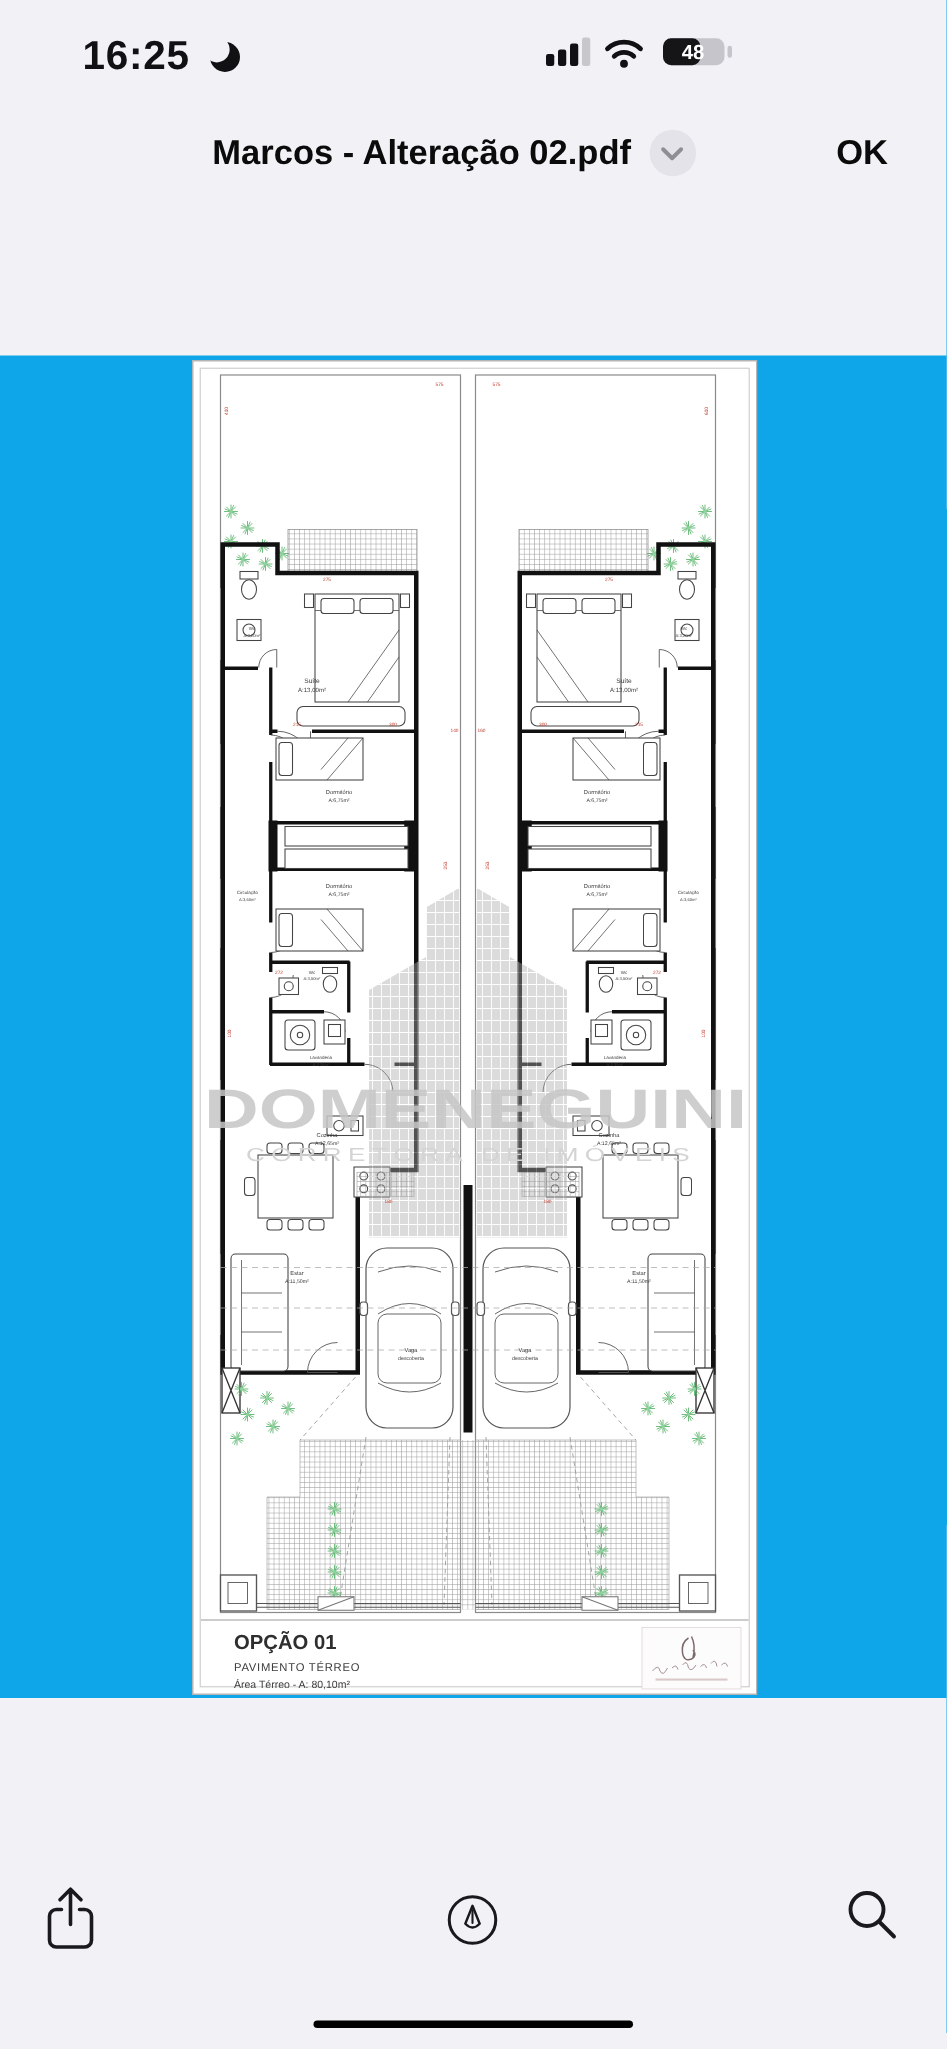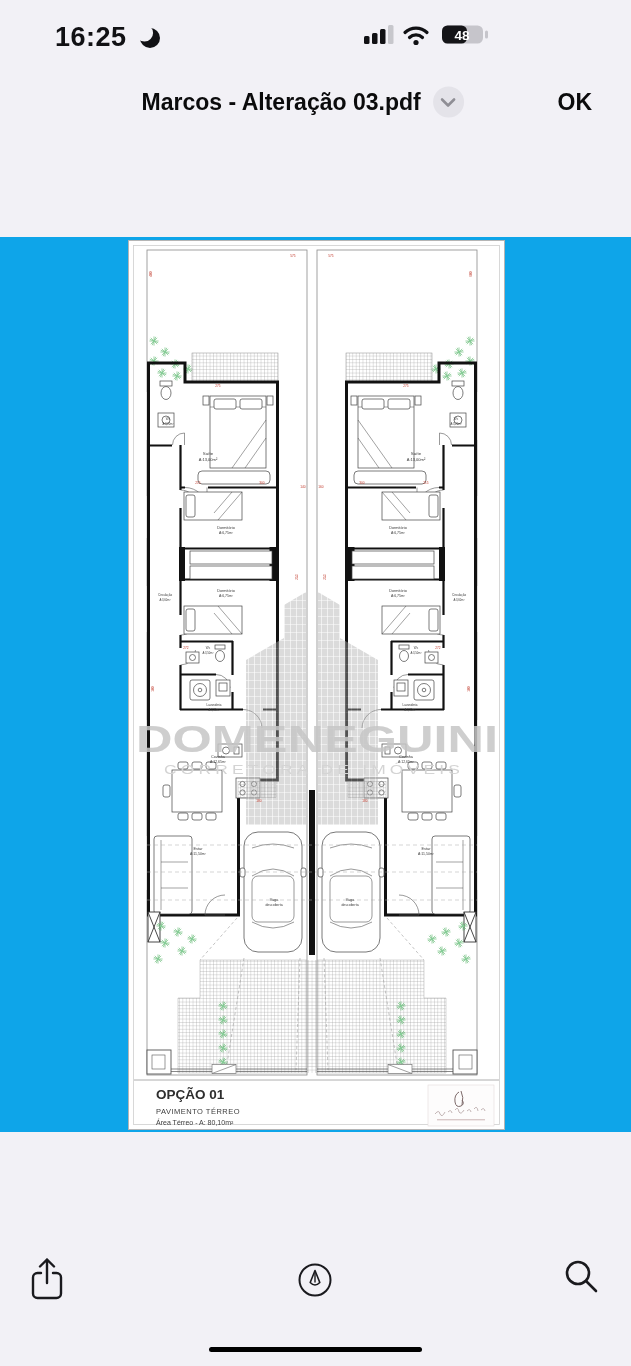--- a/index.html
+++ b/index.html
@@ -57,21 +57,21 @@
       <rect x="78" y="3.5" width="41" height="18" rx="5.5" fill="#c6c5cb"></rect>
       <rect x="78" y="3.5" width="25" height="18" rx="5.5" fill="#151518"></rect>
       <rect x="121" y="8.5" width="3" height="8" rx="1.5" fill="#c6c5cb"></rect>
       <text x="98" y="17.5" text-anchor="middle" font-size="13.5" font-weight="bold" fill="#ffffff" font-family="Liberation Sans, sans-serif">48</text>
     </g>
   </svg>
 </div>
 
 <div class="header">
   <div class="title-wrap">
-    <span class="doc-title">Marcos - Alteração 03.pdf</span>
+    <span class="doc-title">Marcos - Alteração 02.pdf</span>
     <span class="chev-btn">
       <svg width="16" height="10">
         <path d="M2 2 L8 8 L14 2" fill="none" stroke="#8f8e95" stroke-width="2.6" stroke-linecap="round" stroke-linejoin="round"></path>
       </svg>
     </span>
   </div>
   <button class="ok-btn">OK</button>
 </div>
 
 <div class="page">

